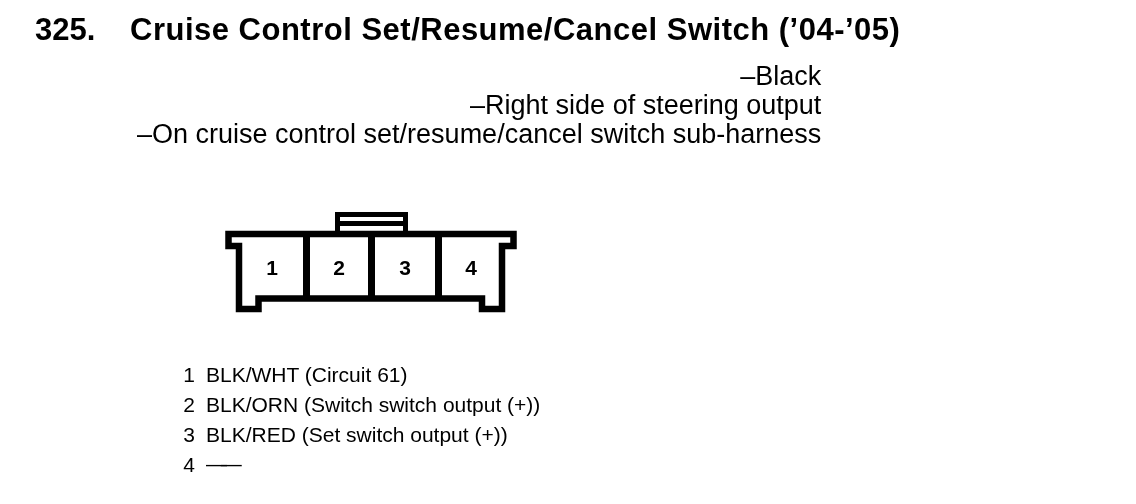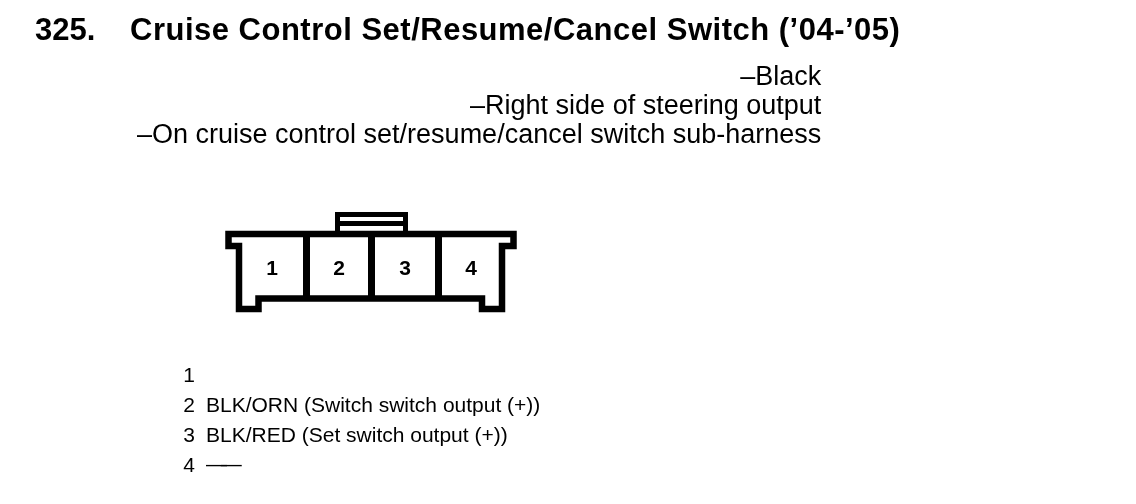--- a/index.html
+++ b/index.html
@@ -69,20 +69,21 @@
     <text x="272" y="267" dominant-baseline="central">1</text>
     <text x="339" y="267" dominant-baseline="central">2</text>
     <text x="405" y="267" dominant-baseline="central">3</text>
     <text x="471" y="267" dominant-baseline="central">4</text>
   </svg>
 </div>
 
 <div class="pin-table">
   <div class="pin-row">
     <span class="pin-num">1</span>
+    <span class="wire-desc">BLK/WHT (Circuit 61)</span>
   </div>
   <div class="pin-row">
     <span class="pin-num">2</span>
     <span class="wire-desc">BLK/ORN (Switch switch output (+))</span>
   </div>
   <div class="pin-row">
     <span class="pin-num">3</span>
     <span class="wire-desc">BLK/RED (Set switch output (+))</span>
   </div>
   <div class="pin-row">

